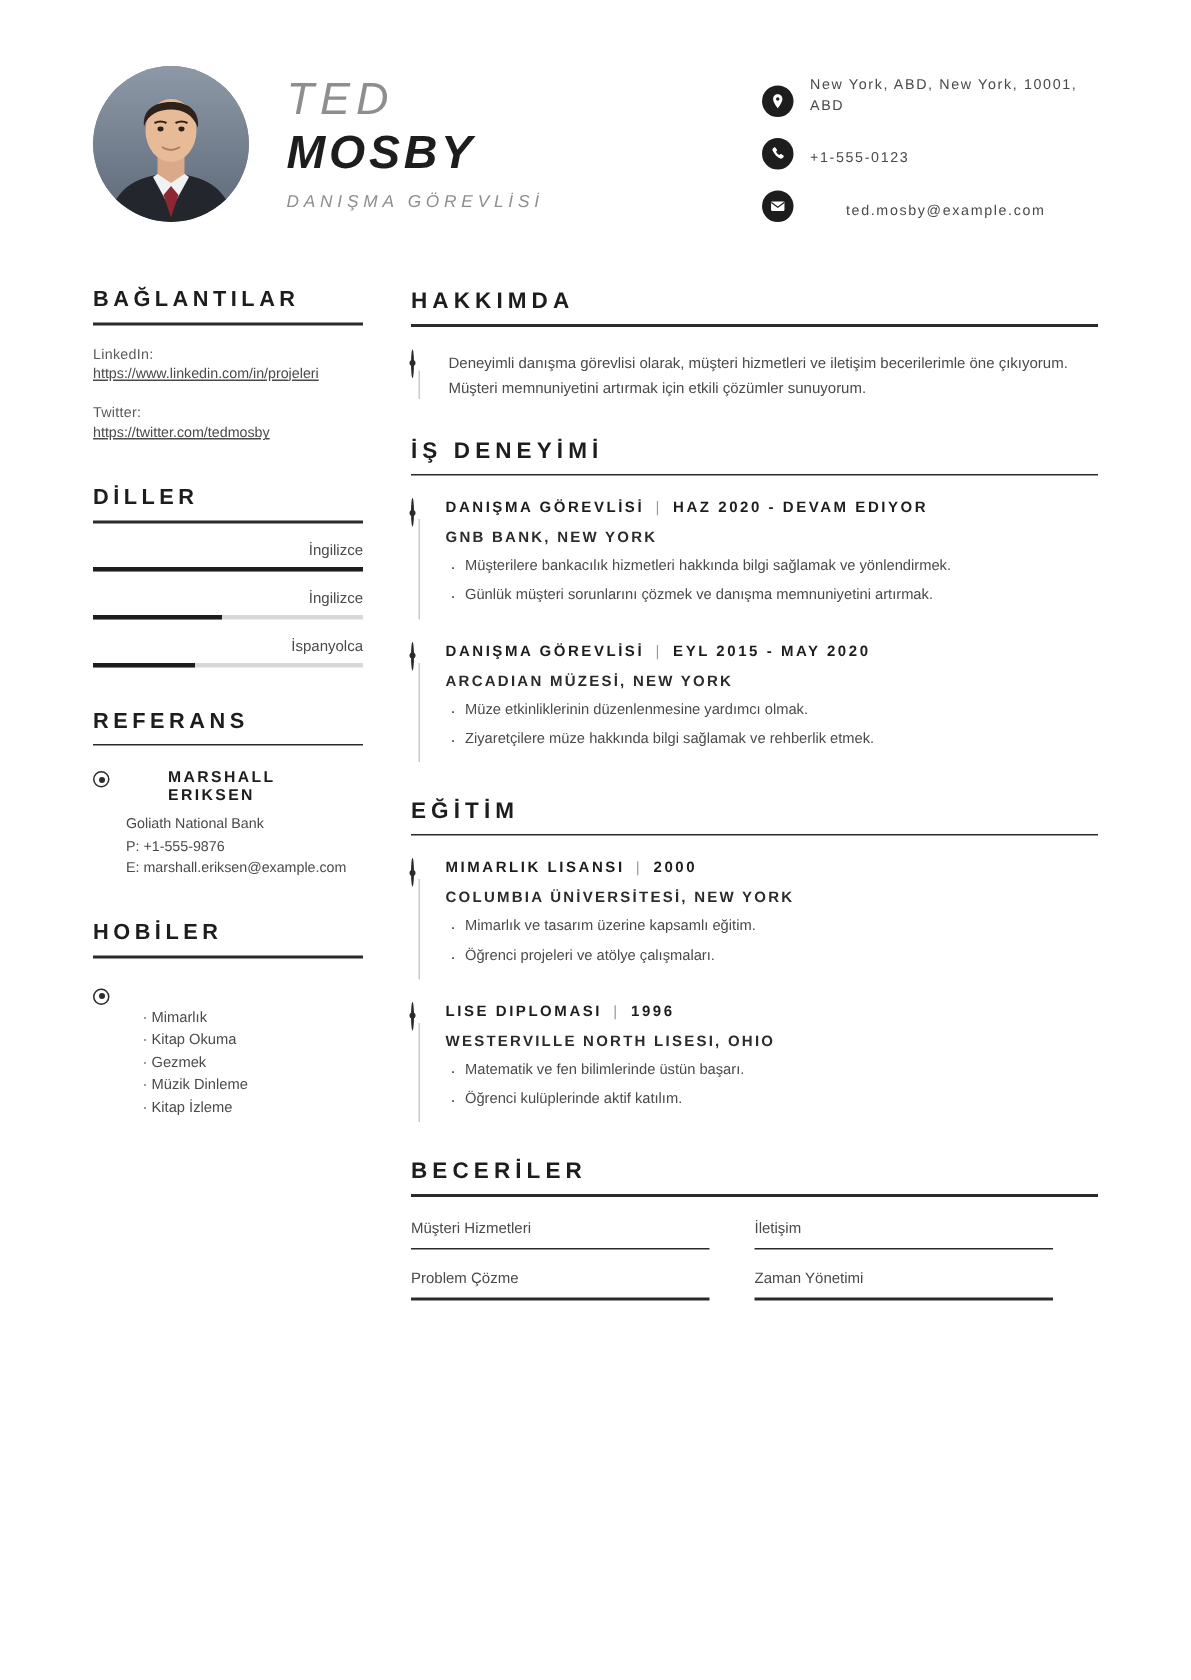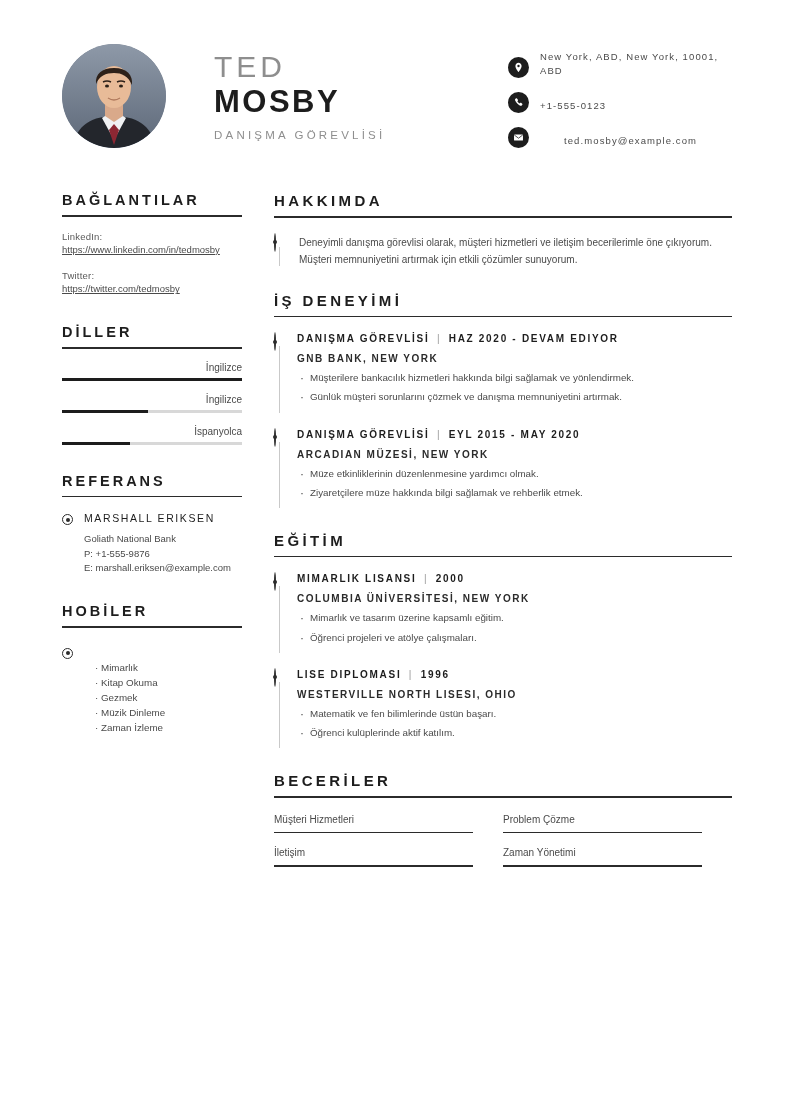--- a/index.html
+++ b/index.html
@@ -31,23 +31,24 @@
     height: 104px;
     border-radius: 50%;
     overflow: hidden;
     flex: 0 0 104px;
     background: #7a8494;
     position: relative;
   }
   .avatar-svg { display: block; width: 104px; height: 104px; }
 
   .name-block {
-    margin-left: 48px;
+    margin-left: 25px;
     flex: 0 0 auto;
     width: 258px;
+    font-style: italic;
   }
   .first-name {
     font-size: 30px;
     letter-spacing: 4px;
     color: #8e8e8e;
     font-weight: 400;
     line-height: 1.05;
   }
   .last-name {
     font-size: 31px;
@@ -174,23 +175,24 @@
     content: "";
     position: absolute;
     left: 50%; top: 50%;
     width: 4px; height: 4px;
     margin-left: -2px; margin-top: -2px;
     border-radius: 50%;
     background: #2b2b2b;
   }
   .ref-name {
     font-size: 10.5px;
-    font-weight: 400;
+    font-weight: 700;
     letter-spacing: 1.6px;
     color: #1d1d1d;
+    margin-left: 28px;
   }
   .ref-detail {
     margin-left: 22px;
     margin-top: 7px;
     font-size: 9.5px;
     color: #4a4a4a;
     line-height: 1.5;
   }
   .ref-detail div { word-break: break-word; }
 
@@ -389,21 +391,21 @@
 
   <div class="columns">
 
     <div class="col-left">
 
       <div class="left-sec">
         <div class="sec-title">BAĞLANTILAR</div>
         <div class="sec-rule"></div>
         <div class="link-item">
           <div class="link-label">LinkedIn:</div>
-          <a class="link-url" href="#">https://www.linkedin.com/in/tedmosby</a>
+          <a class="link-url" href="#">https://www.linkedin.com/in/projeleri</a>
         </div>
         <div class="link-item">
           <div class="link-label">Twitter:</div>
           <a class="link-url" href="#">https://twitter.com/tedmosby</a>
         </div>
       </div>
 
       <div class="left-sec">
         <div class="sec-title">DİLLER</div>
         <div class="sec-rule"></div>
@@ -444,21 +446,21 @@
       <div class="left-sec">
         <div class="sec-title">HOBİLER</div>
         <div class="sec-rule"></div>
         <div class="hobby-wrap">
           <span class="bullet-dot"></span>
           <div class="hobby-list">
             <div>Mimarlık</div>
             <div>Kitap Okuma</div>
             <div>Gezmek</div>
             <div>Müzik Dinleme</div>
-            <div>Zaman İzleme</div>
+            <div>Kitap İzleme</div>
           </div>
         </div>
       </div>
 
     </div>
 
     <div class="col-right">
 
       <div class="r-sec">
         <div class="sec-title">HAKKIMDA</div>
@@ -552,25 +554,25 @@
 
       <div class="r-sec">
         <div class="sec-title">BECERİLER</div>
         <div class="sec-rule"></div>
         <div class="skills-grid">
           <div class="skill">
             <div class="skill-name">Müşteri Hizmetleri</div>
             <div class="skill-rule"></div>
           </div>
           <div class="skill">
+            <div class="skill-name">İletişim</div>
+            <div class="skill-rule"></div>
+          </div>
+          <div class="skill">
             <div class="skill-name">Problem Çözme</div>
-            <div class="skill-rule"></div>
-          </div>
-          <div class="skill">
-            <div class="skill-name">İletişim</div>
             <div class="skill-rule"></div>
           </div>
           <div class="skill">
             <div class="skill-name">Zaman Yönetimi</div>
             <div class="skill-rule"></div>
           </div>
         </div>
       </div>
 
     </div>

